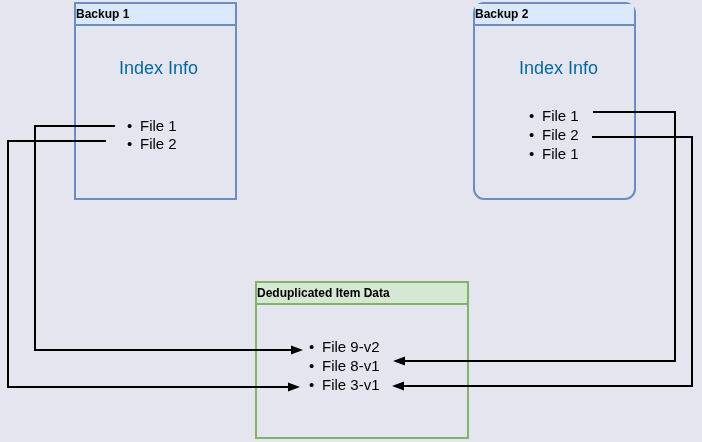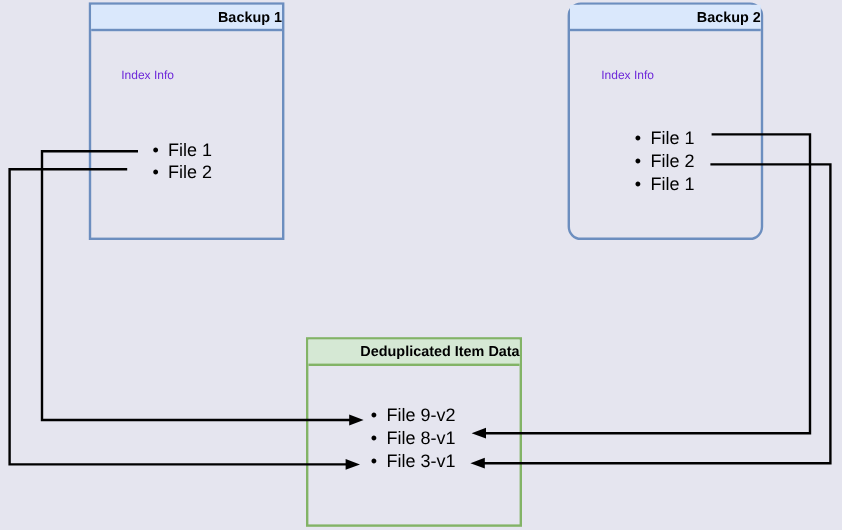--- a/index.html
+++ b/index.html
@@ -17,38 +17,39 @@
     position: absolute;
     box-sizing: border-box;
     border: 2px solid;
     background: transparent;
   }
   .node-blue  { border-color: #6C8EBF; }
   .node-green { border-color: #82B366; }
 
   #backup1 { left: 74px;  top: 2px;   width: 163px; height: 198px; }
   #backup2 { left: 473px; top: 2px;   width: 163px; height: 198px; border-radius: 11px; }
-  #dedup   { left: 255px; top: 281px; width: 180px; height: 158px; }
+  #dedup   { left: 255px; top: 281px; width: 214px; height: 158px; }
 
   .hdr {
     height: 20px;
     line-height: 20px;
-    text-align: right;
+    text-align: left;
     font-weight: bold;
     font-size: 12px;
     color: #000;
   }
   .node-blue  .hdr { background: #DAE8FC; border-bottom: 2px solid #6C8EBF; }
   .node-green .hdr { background: #D5E8D4; border-bottom: 2px solid #82B366; }
 
   .section-label {
     position: absolute;
-    font-size: 10px;
-    color: #6d28d9;
+    font-size: 18px;
+    color: #0369a1;
     white-space: nowrap;
+    margin-left: 18px;
   }
   #backup1 .section-label { left: 25px; top: 54px; }
   #backup2 .section-label { left: 26px; top: 54px; }
 
   ul.file-list {
     position: absolute;
     margin: 0;
     padding: 0;
     list-style: none;
     font-size: 15px;

